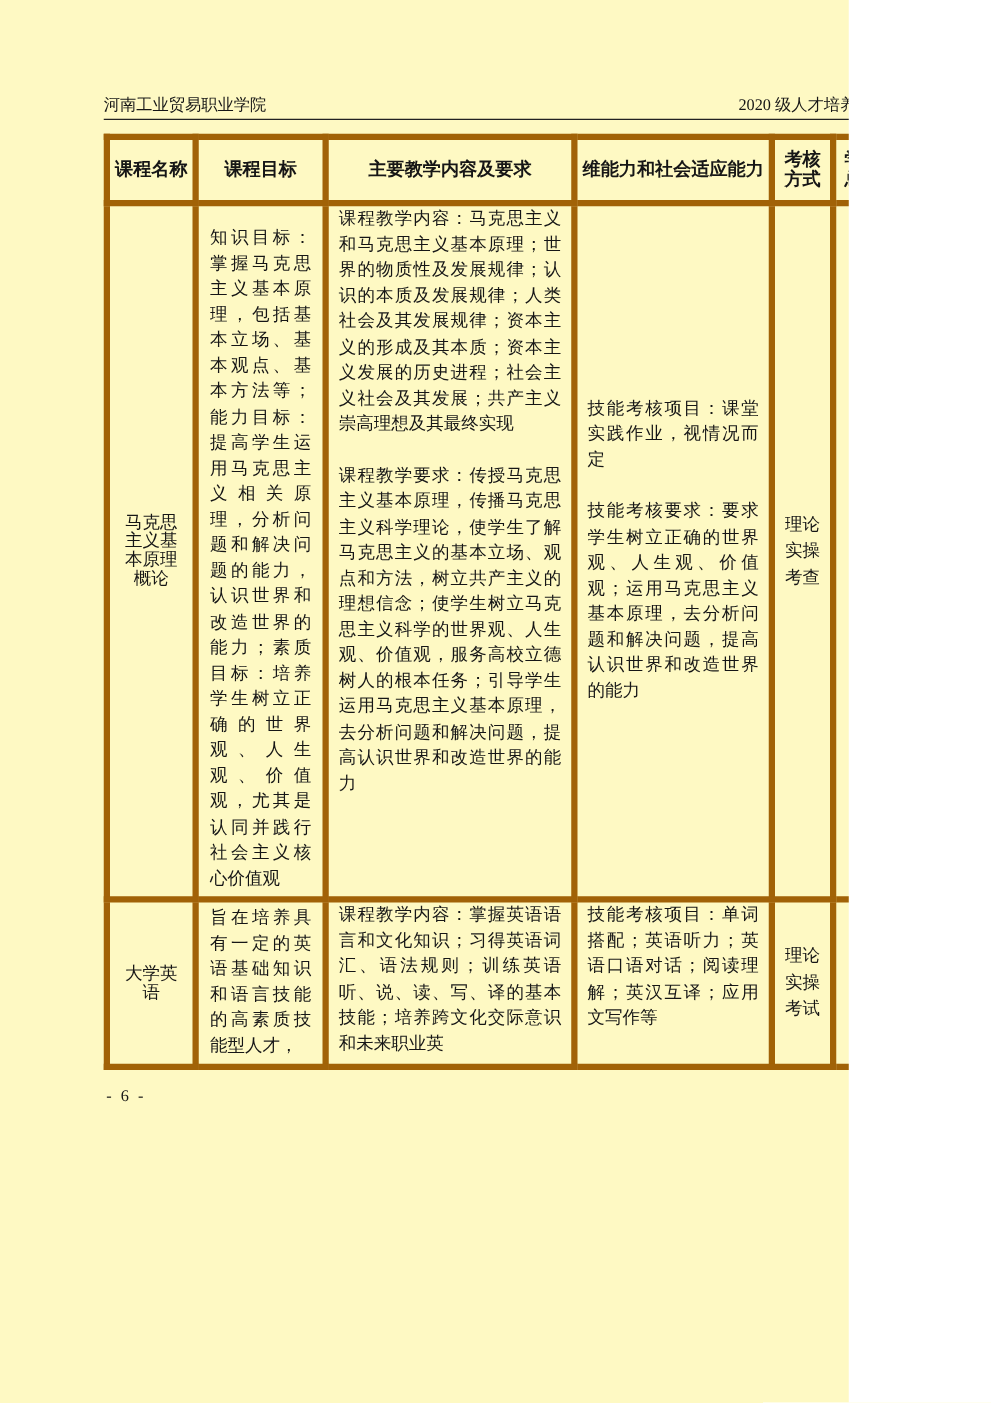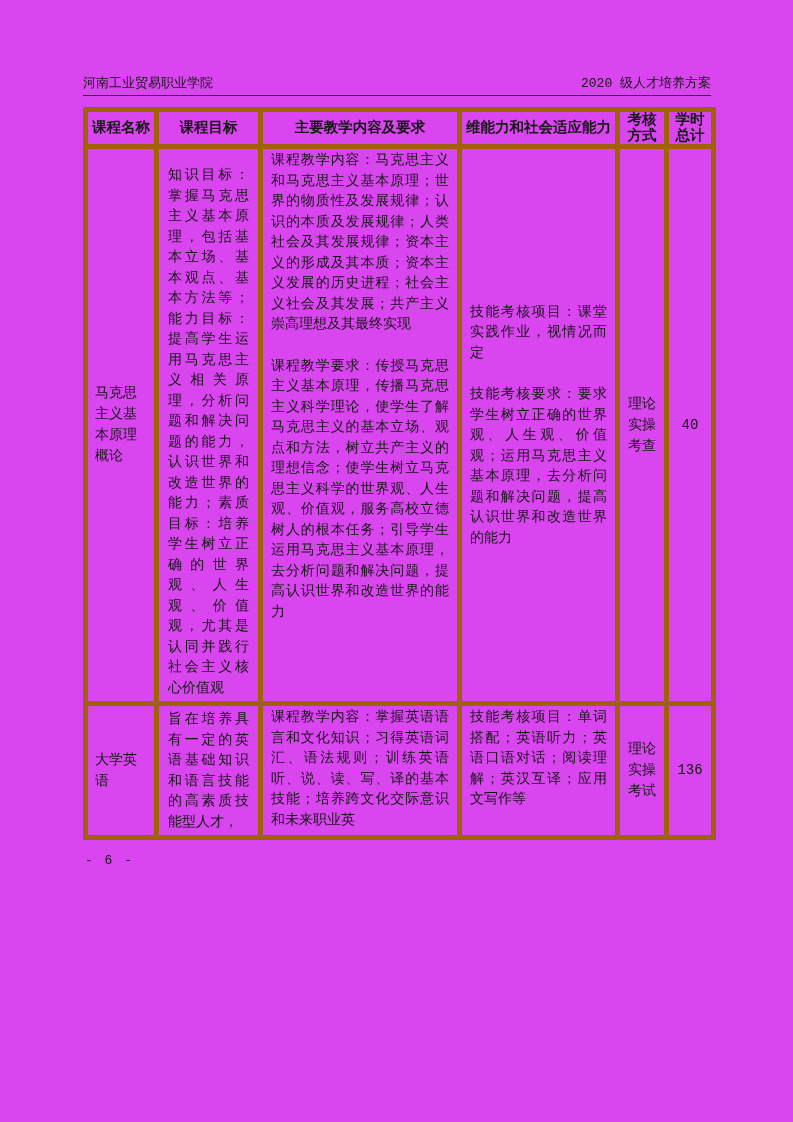--- a/index.html
+++ b/index.html
@@ -1,22 +1,22 @@
 <!DOCTYPE html>
 <html><head>
 <meta charset="utf-8">
 <style>
   * { margin:0; padding:0; box-sizing:border-box; }
   html,body { background:#ffffff; }
   .page {
     position:relative;
-    width:793px; height:1122px;
-    background:#d946ef;
+    width:679px; height:1122px;
+    background:#fef9c3;
     color:#161616;
-    font-family:Liberation Mono, monospace;
+    font-family:Liberation Serif, serif;
     overflow:hidden;
   }
   .page-inner { position:absolute; left:83px; top:0; width:628px; }
   .page-header {
     margin-top:76px;
     display:flex; justify-content:space-between; align-items:baseline;
     font-size:13px; line-height:16px;
   }
   .header-rule { margin-top:3px; border-bottom:1.5px solid #222222; height:0; }
   table.doc-table {
@@ -26,29 +26,29 @@
     table-layout:fixed;
     border:2px solid #1c1c1c;
   }
   .doc-table th, .doc-table td { border:5px solid #a16207; }
   .doc-table th {
     height:32px;
     font-size:14.5px; font-weight:bold;
     text-align:center; vertical-align:middle;
     line-height:16px; padding:0 2px;
   }
-  .th-narrow { width:32px; margin:0 auto; }
+  .th-narrow { width:32px; margin:8px auto; }
   .doc-table td {
     font-size:14px; line-height:20.5px;
     vertical-align:top;
   }
   tr.rh1 { height:316px; }
   tr.rh2 { height:454px; }
   tr.rh3 { height:112px; }
-  td.name  { text-align:left; vertical-align:middle; padding:0 7px; line-height:21px; }
+  td.name  { text-align:center; vertical-align:middle; padding:0 7px; line-height:15px; }
   td.obj   { padding:3px 9px; text-align:justify; }
   td.obj.pad-more { padding-top:16px; }
   td.content { padding:1px 8px; text-align:justify; }
   td.assess  { padding:1px 8px; text-align:justify; }
   td.assess.v-mid { vertical-align:middle; }
   td.method  { text-align:center; vertical-align:middle; white-space:pre-line; line-height:21px; padding:0 2px; }
   td.hours   { text-align:center; vertical-align:middle; padding:0 2px; }
   p.para + p.para { margin-top:21px; }
   .page-footer { margin-top:13px; font-size:13px; letter-spacing:2px; padding-left:2px; }
 </style>

